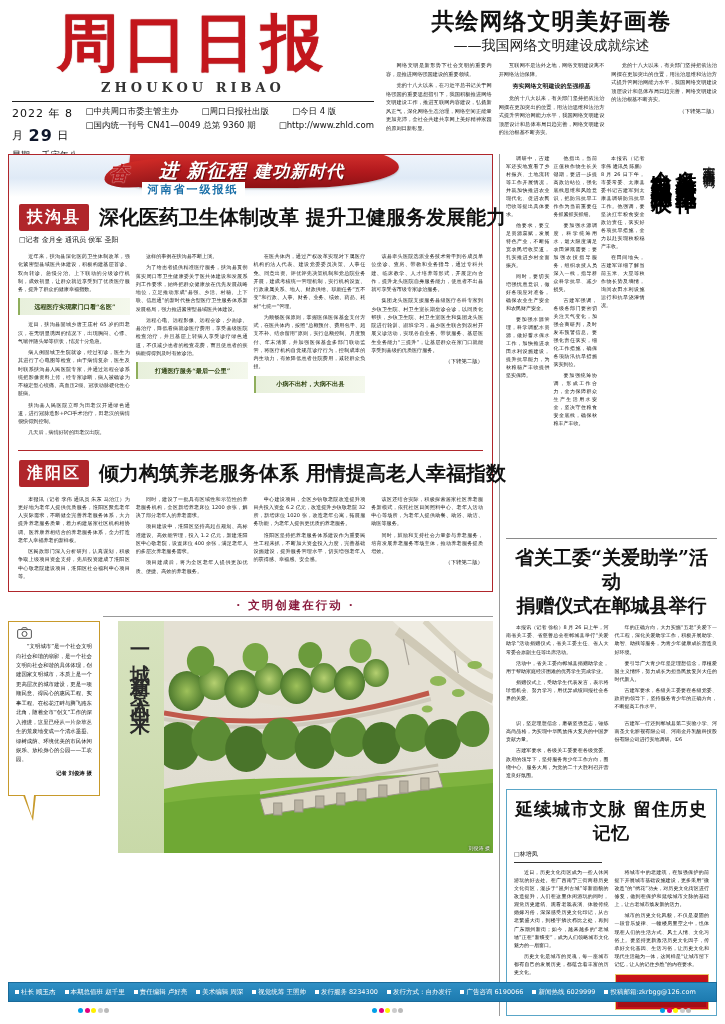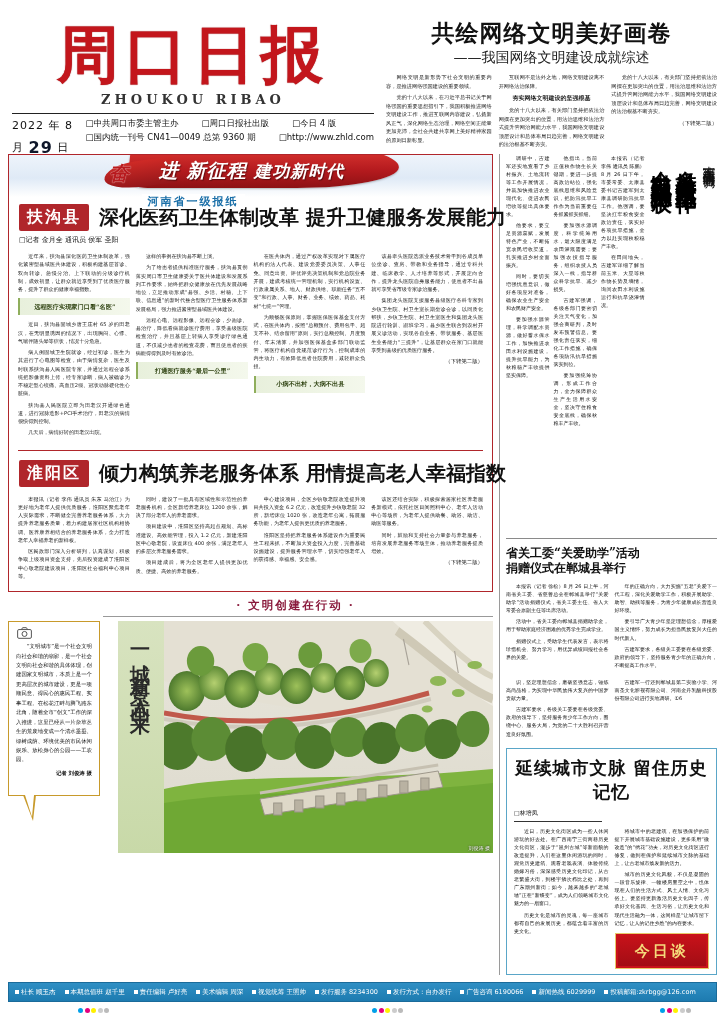--- a/index.html
+++ b/index.html
@@ -8,21 +8,21 @@
     width: 725px; height: 1024px;
     background: #ffffff;
     font-family: "DejaVu Sans", "Liberation Sans", sans-serif;
     color: #111;
     overflow: hidden;
     position: relative;
   }
   .page { width:725px; height:1024px; position:relative; padding:0 8px; }
 
   
-  .masthead { display:flex; height:150px; padding-top:14px; }
+  .masthead { display:flex; height:150px; padding-top:2px; }
   .mast-left { width:370px; position:relative; }
   .mast-title {
     font-family: "DejaVu Serif","Liberation Serif",serif;
     font-weight:bold; font-size:62px; color:#c3161c;
     letter-spacing:6px; text-align:center;
     margin-top:10px; line-height:1.0;
     text-shadow:0 0 1px #8d0f12;
   }
   .mast-pinyin {
     text-align:center; font-family:"DejaVu Serif","Liberation Serif",serif;
@@ -144,21 +144,21 @@
     line-height:1.18; color:#000; height:370px;
   }
   .vbody { flex:1; display:flex; gap:4px; }
   .vcol { flex:1; font-size:5.0px; line-height:1.6; text-align:justify; }
   .vcol p { margin:0 0 3px 0; text-indent:2em; }
 
   .r-hr { border-top:1px solid #8a8a8a; margin:6px 0 7px; }
 
   .r-head {
     font-family:"DejaVu Serif","Liberation Serif",serif; font-weight:bold;
-    font-size:12px; line-height:1.25; letter-spacing:0px;
+    font-size:19px; line-height:1.25; text-align:center; letter-spacing:0px;
   }
   .r-cols { display:flex; gap:6px; margin-top:6px; }
   .r-col { flex:1; font-size:5.0px; line-height:1.62; text-align:justify; }
   .r-col p { margin:0 0 3px 0; text-indent:2em; }
 
   .culbox { border:1.5px solid #5aa6c8; margin-top:7px; padding:7px 7px 5px; position:relative; }
   .cul-head {
     font-family:"DejaVu Serif","Liberation Serif",serif; font-weight:bold;
     font-size:17.5px; text-align:center; letter-spacing:1px; margin-bottom:5px;
   }

